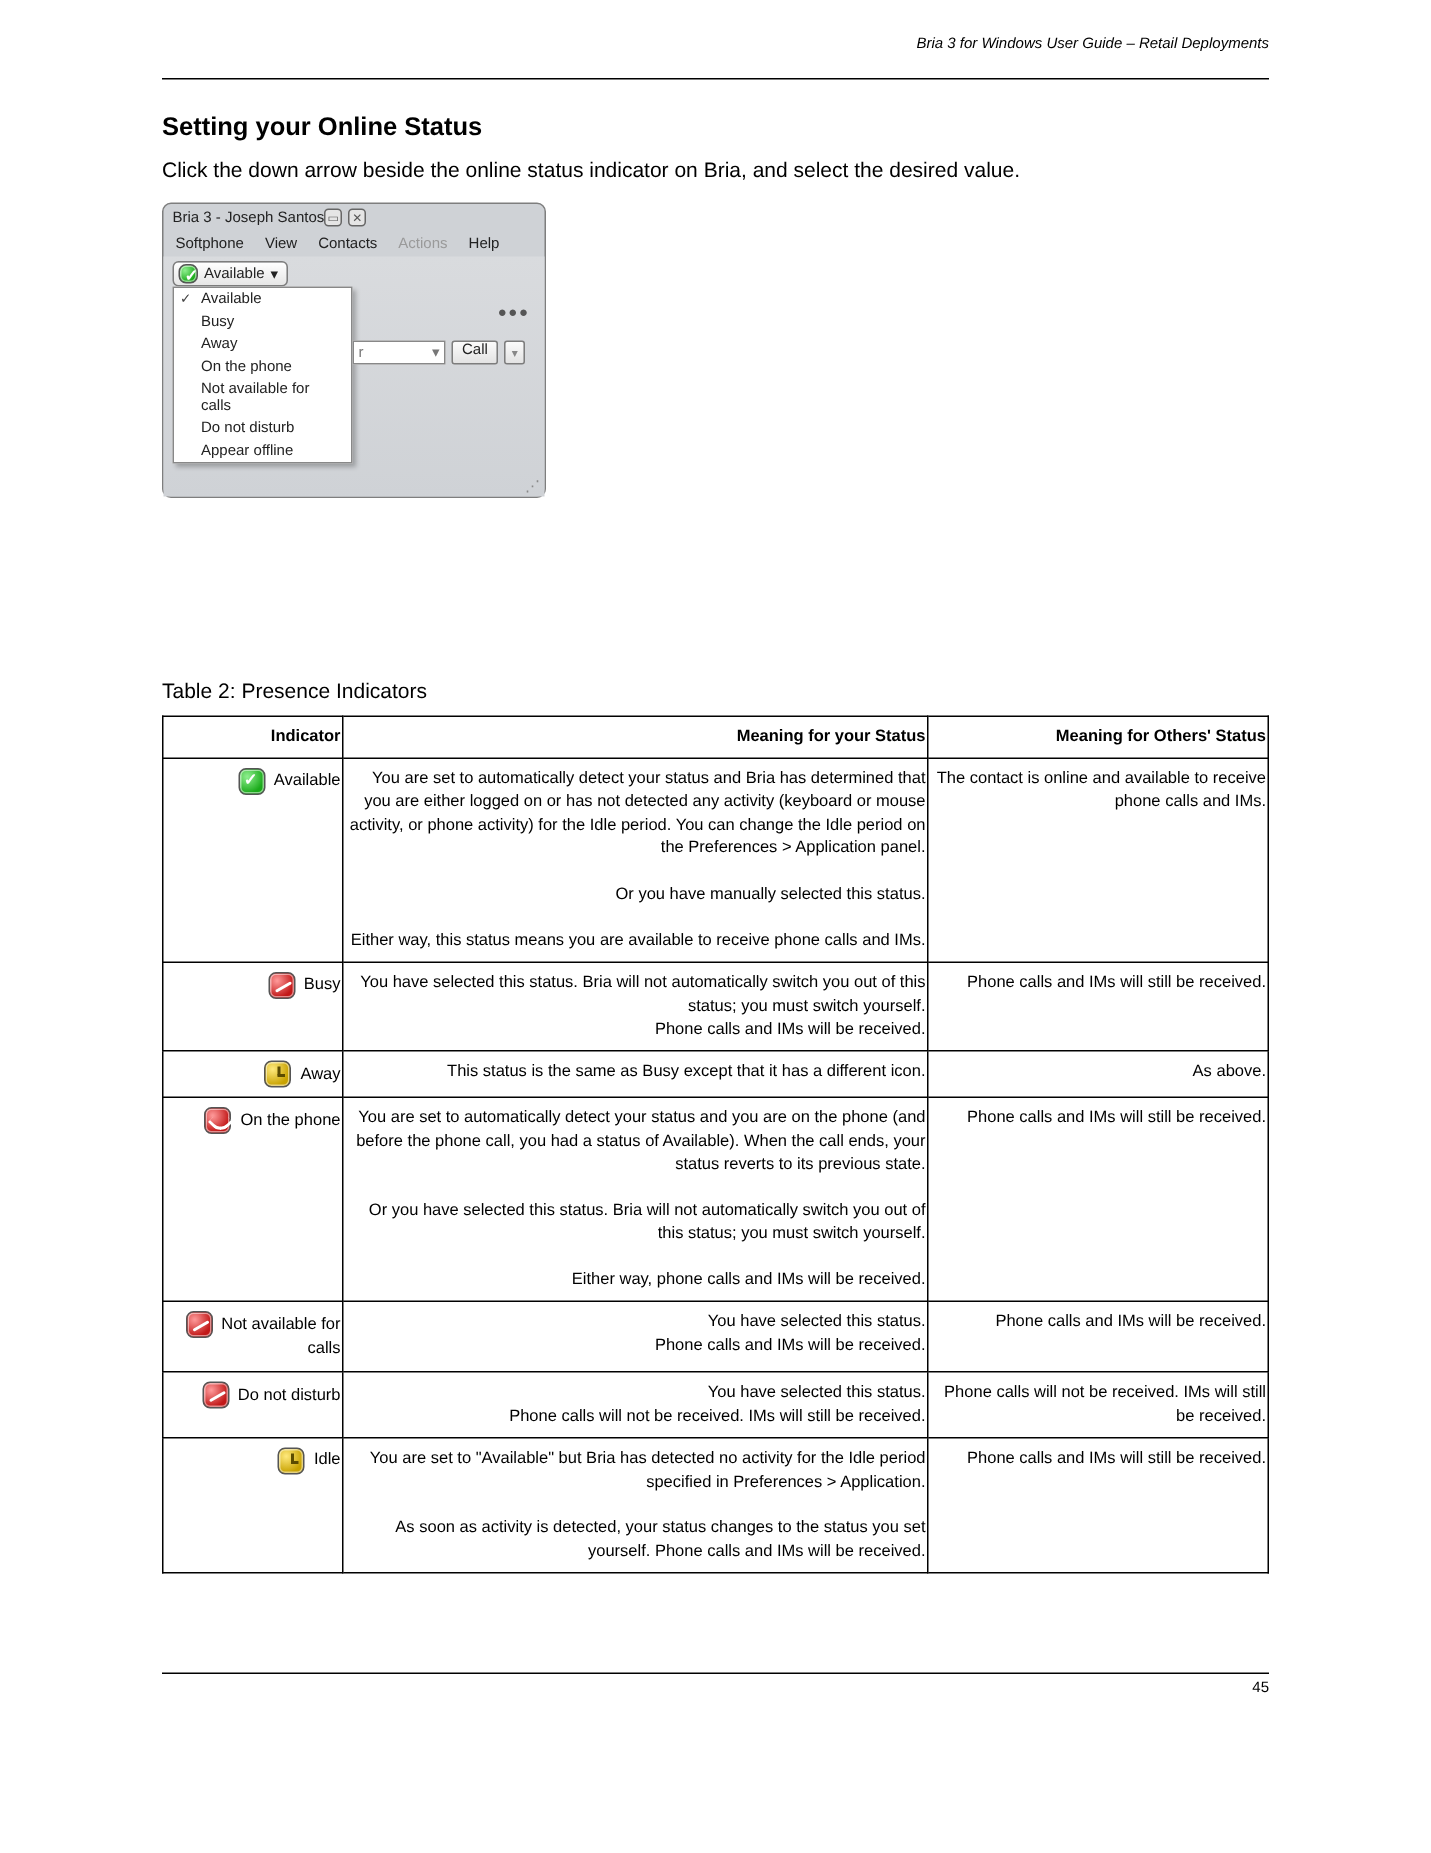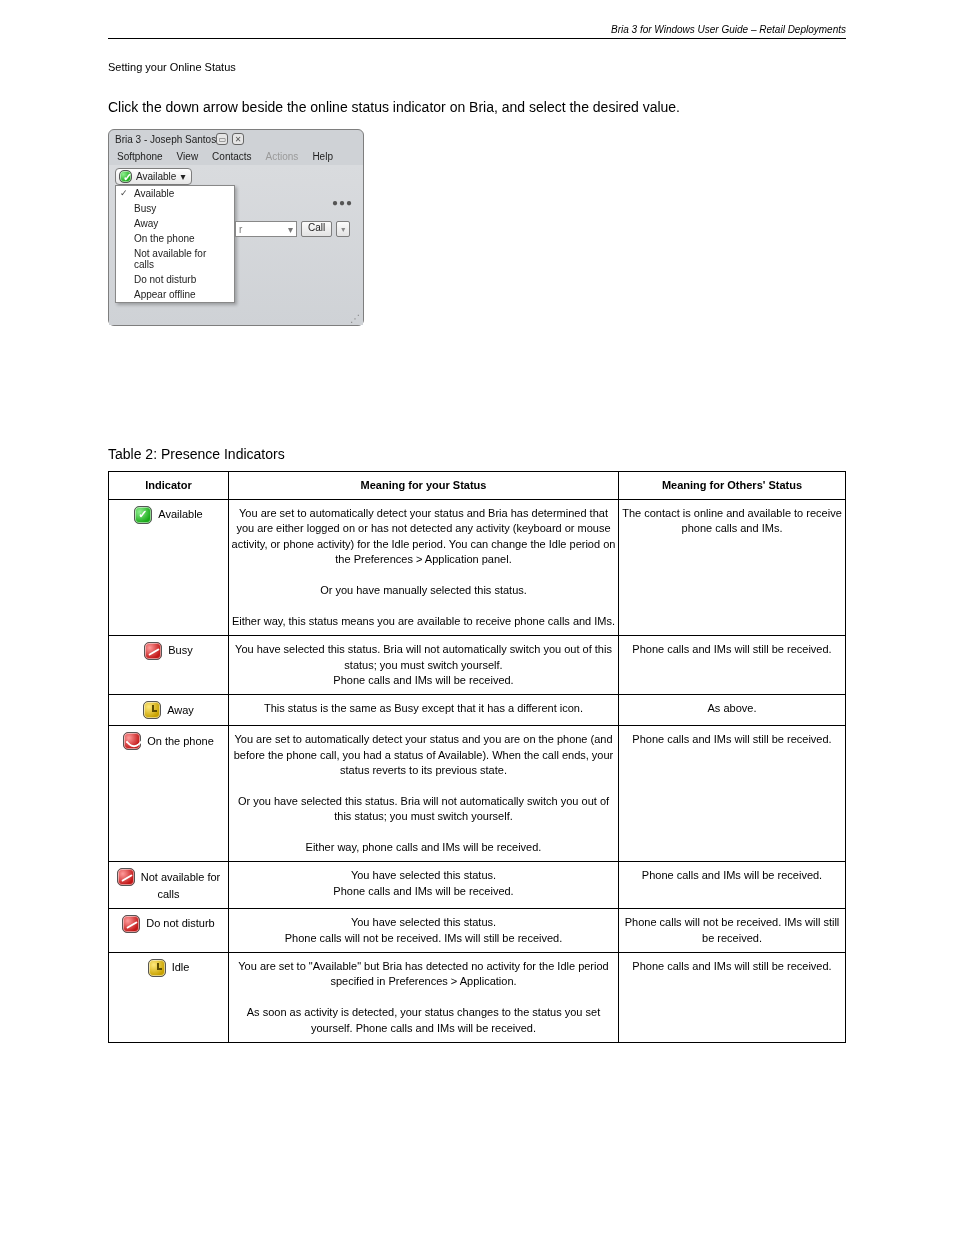--- a/index.html
+++ b/index.html
@@ -9,30 +9,30 @@
     font-family: Arial, Helvetica, sans-serif;
     color: #000;
     background: #fff;
     width: 954px;
   }
   .page {
     padding: 24px 108px 20px 108px;
   }
   .header-row {
     border-bottom: 1px solid #000;
-    padding-bottom: 3px;
+    padding-bottom: 17px;
     text-align: right;
     font-size: 10px;
     font-style: italic;
     margin-bottom: 22px;
   }
   h2.sec-title {
-    font-size: 11px;
-    font-weight: normal;
-    margin: 18px 0 24px 0;
+    font-size: 17px;
+    font-weight: bold;
+    margin: 18px 0 8px 0;
   }
   p.body-text {
     font-size: 14px;
     line-height: 1.45;
     margin: 0 0 12px 0;
   }
   
   .shot-wrap { margin: 4px 0 22px 0; }
   .bria {
     width: 256px;
@@ -133,21 +133,21 @@
   .resize-grip{position:absolute;right:3px;bottom:3px;font-size:10px;color:#888;line-height:6px;}
   
   table.presence {
     width: 100%;
     border-collapse: collapse;
     font-size: 11px;
   }
   table.presence th, table.presence td {
     border: 1px solid #000;
     padding: 6px 1px;
-    text-align: center;
+    text-align: right;
     vertical-align: top;
     line-height: 1.4;
   }
   table.presence th {
     font-weight: bold;
     border-top: 1px solid #000;
   }
   .thead-underline th { border-bottom: 3px double #000; }
   .col-icon { width: 120px; }
   .col-mean { width: 390px; }
@@ -314,14 +314,17 @@
         <tr>
           <td><span class="chip chip-yellow"></span><span class="icon-label">Idle</span></td>
           <td style="white-space: pre-line;">You are set to "Available" but Bria has detected no activity for the Idle period specified in Preferences &gt; Application.
 
 As soon as activity is detected, your status changes to the status you set yourself. Phone calls and IMs will be received.</td>
           <td style="white-space: pre-line;">Phone calls and IMs will still be received.</td>
         </tr>
       </tbody>
   </table>
 
+  <div class="footer">
+    <span>45</span>
+  </div>
 
 </div>
 
 </body></html>

